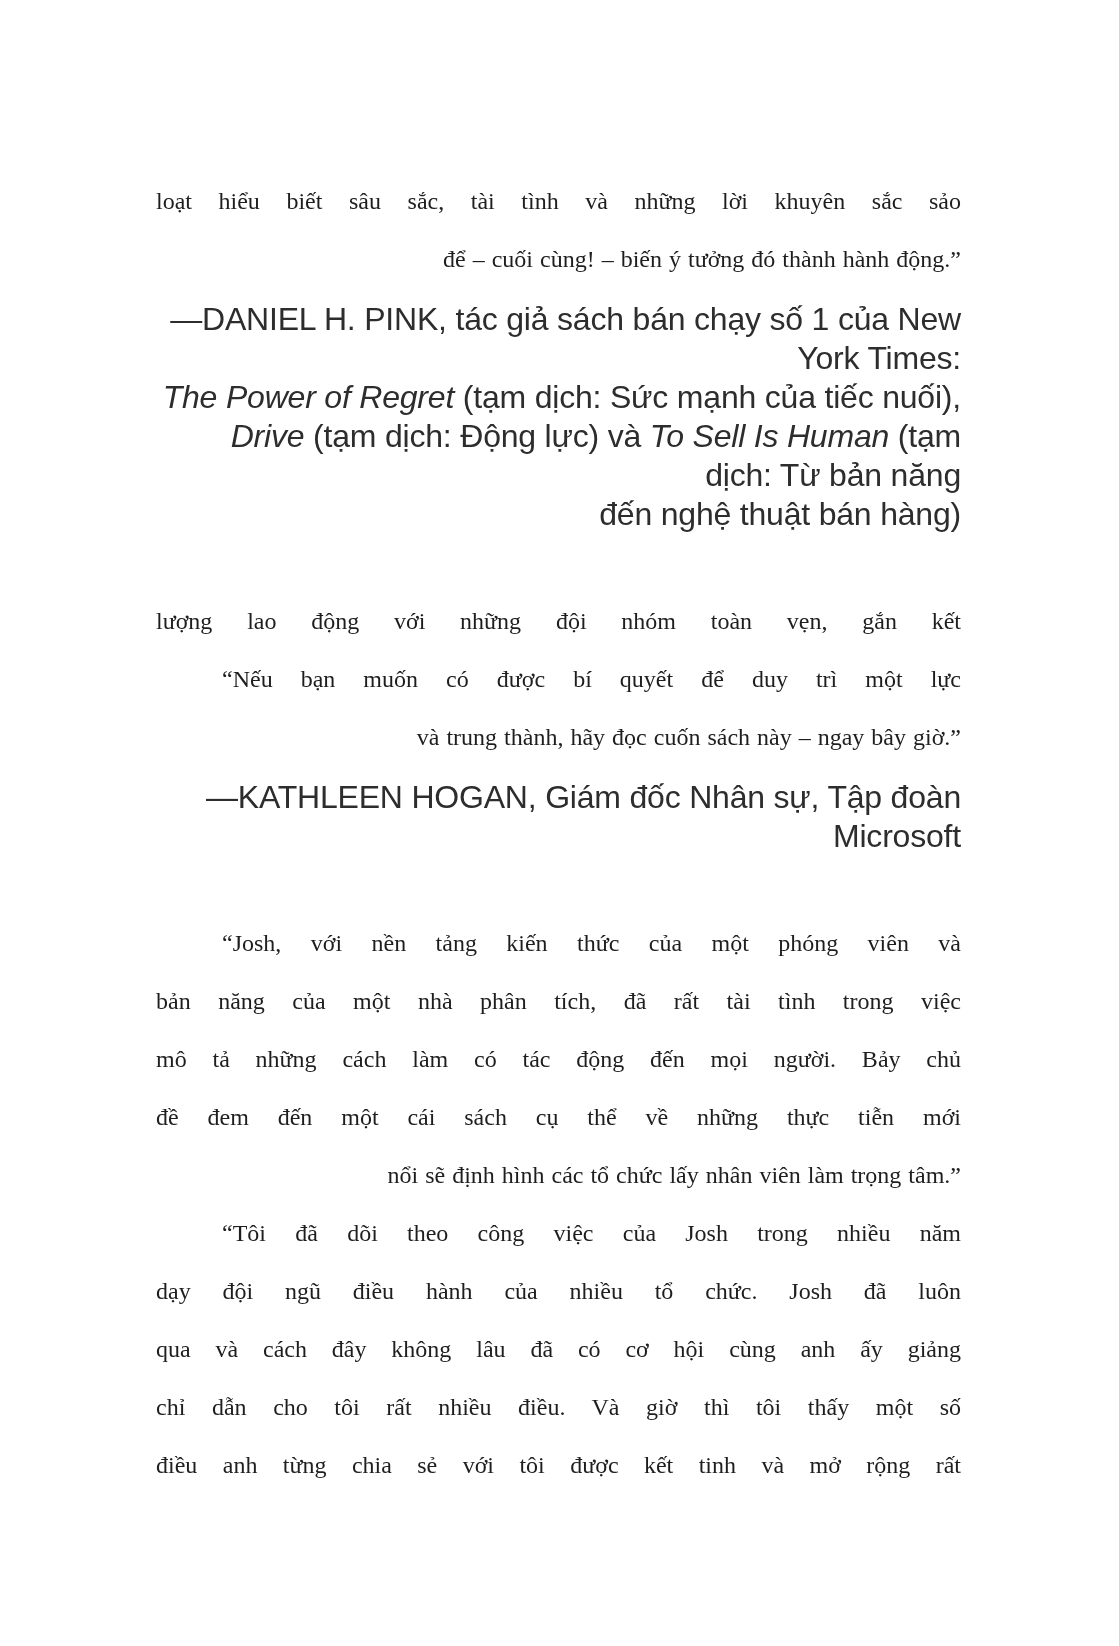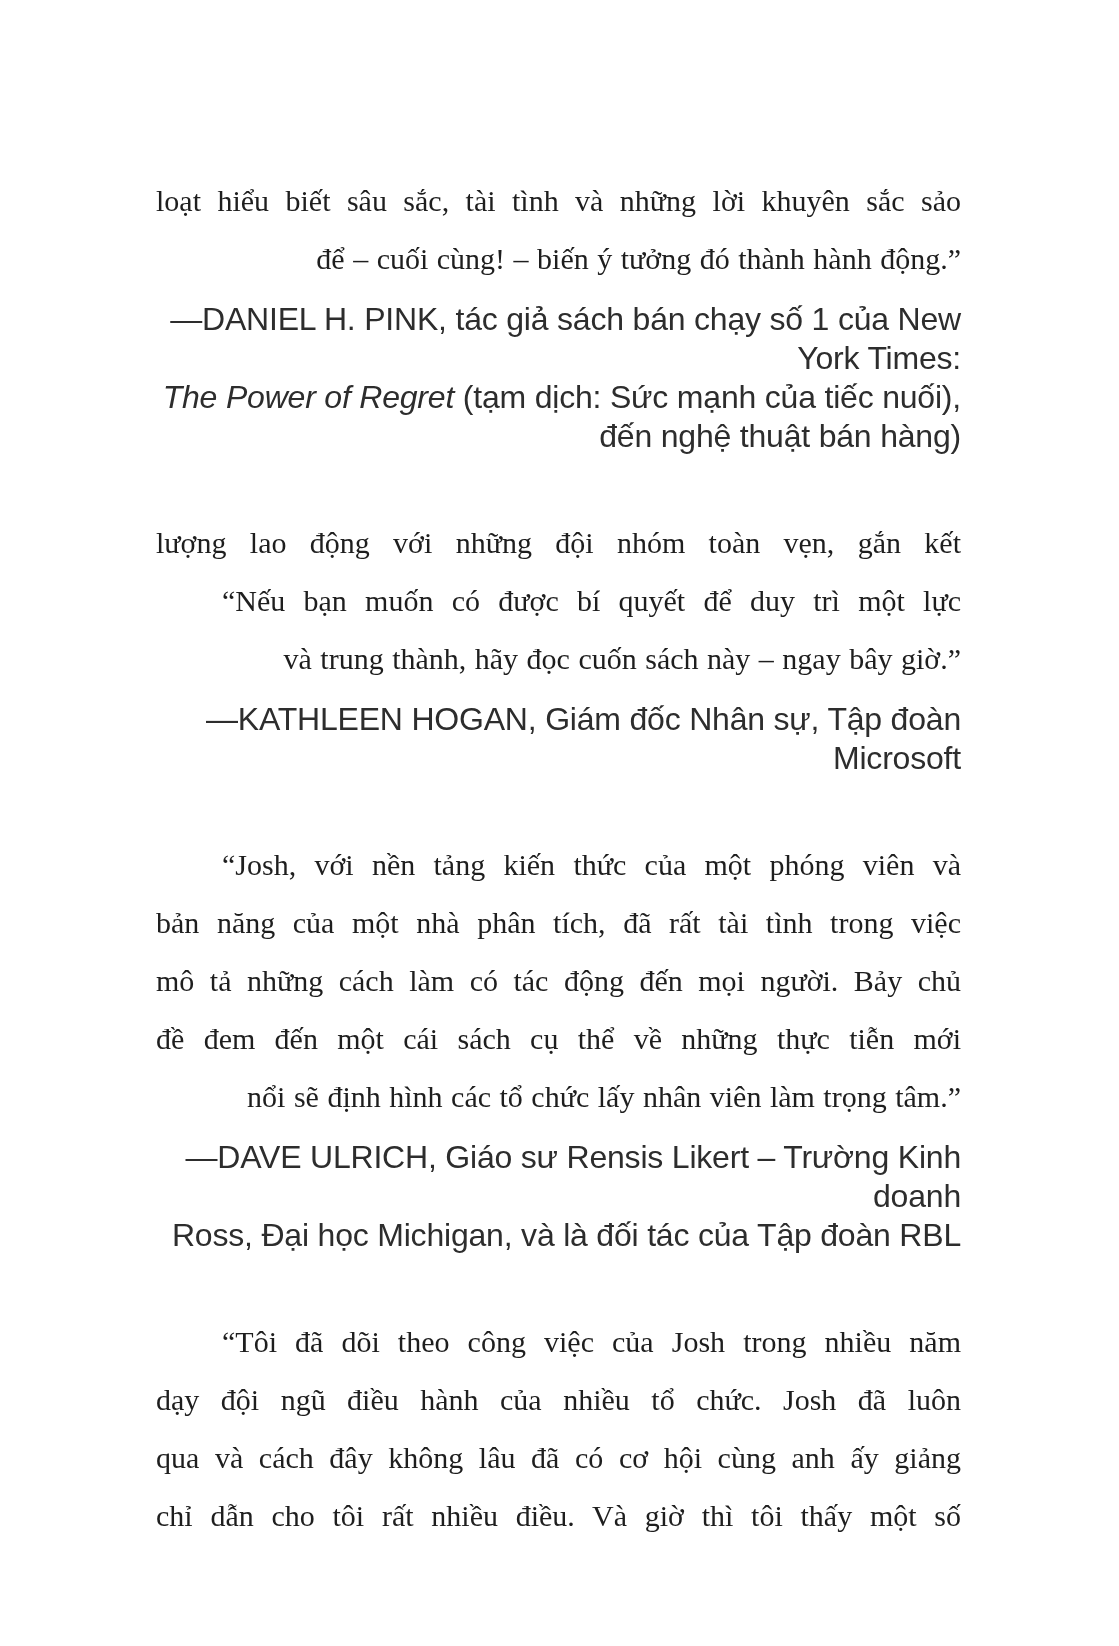--- a/index.html
+++ b/index.html
@@ -15,21 +15,21 @@
     height: 1646px;
     margin: 0 auto;
     background: #ffffff;
     overflow: hidden;
     padding: 172px 158px 0 156px;
   }
 
   
   .quote {
     font-family: "Liberation Serif", "DejaVu Serif", serif;
-    font-size: 30px;
+    font-size: 24px;
     line-height: 58px;
     color: #1e1e1e;
   }
   .quote .ql {
     text-align: right;
     word-spacing: 1px;
   }
   .quote .ql.j {
     text-align: justify;
     text-align-last: justify;
@@ -60,20 +60,21 @@
 <main class="page" style="background: rgb(255, 255, 255);">
 
   <section class="quote" style="color: rgb(30, 30, 30);">
     <p class="ql j">loạt hiểu biết sâu sắc, tài tình và những lời khuyên sắc sảo</p>
     <p class="ql">để – cuối cùng! – biến ý tưởng đó thành hành động.”</p>
   </section>
 
   <section class="attr" style="color: rgb(45, 45, 45);">
     <p class="al"><span>—DANIEL H. PINK, tác giả sách bán chạy số 1 của New York Times:</span></p>
     <p class="al"><i>The Power of Regret</i><span> (tạm dịch: Sức mạnh của tiếc nuối),</span></p>
+    <p class="al"><i>Drive</i><span> (tạm dịch: Động lực) và </span><i>To Sell Is Human</i><span> (tạm dịch: Từ bản năng</span></p>
     <p class="al"><span>đến nghệ thuật bán hàng)</span></p>
   </section>
 
   <section class="quote" style="color: rgb(30, 30, 30);">
     <p class="ql j">lượng lao động với những đội nhóm toàn vẹn, gắn kết</p>
     <p class="ql j ind">“Nếu bạn muốn có được bí quyết để duy trì một lực</p>
     <p class="ql">và trung thành, hãy đọc cuốn sách này – ngay bây giờ.”</p>
   </section>
 
   <section class="attr" style="color: rgb(45, 45, 45);">
@@ -81,25 +82,22 @@
   </section>
 
   <section class="quote" style="color: rgb(30, 30, 30);">
     <p class="ql j ind">“Josh, với nền tảng kiến thức của một phóng viên và</p>
     <p class="ql j">bản năng của một nhà phân tích, đã rất tài tình trong việc</p>
     <p class="ql j">mô tả những cách làm có tác động đến mọi người. Bảy chủ</p>
     <p class="ql j">đề đem đến một cái sách cụ thể về những thực tiễn mới</p>
     <p class="ql">nổi sẽ định hình các tổ chức lấy nhân viên làm trọng tâm.”</p>
   </section>
 
-  <section class="attr" style="color: rgb(45, 45, 45);">
-    <p class="al"><span>—DAVE ULRICH, Giáo sư Rensis Likert – Trường Kinh doanh</span></p>
-    <p class="al"><span>Ross, Đại học Michigan, và là đối tác của Tập đoàn RBL</span></p>
-  </section>
 
   <section class="quote" style="color: rgb(30, 30, 30);">
     <p class="ql j ind">“Tôi đã dõi theo công việc của Josh trong nhiều năm</p>
     <p class="ql j">dạy đội ngũ điều hành của nhiều tổ chức. Josh đã luôn</p>
     <p class="ql j">qua và cách đây không lâu đã có cơ hội cùng anh ấy giảng</p>
     <p class="ql j">chỉ dẫn cho tôi rất nhiều điều. Và giờ thì tôi thấy một số</p>
+    <p class="ql j">điều anh từng chia sẻ với tôi được kết tinh và mở rộng rất</p>
   </section>
 
 </main>
 
 </body></html>

